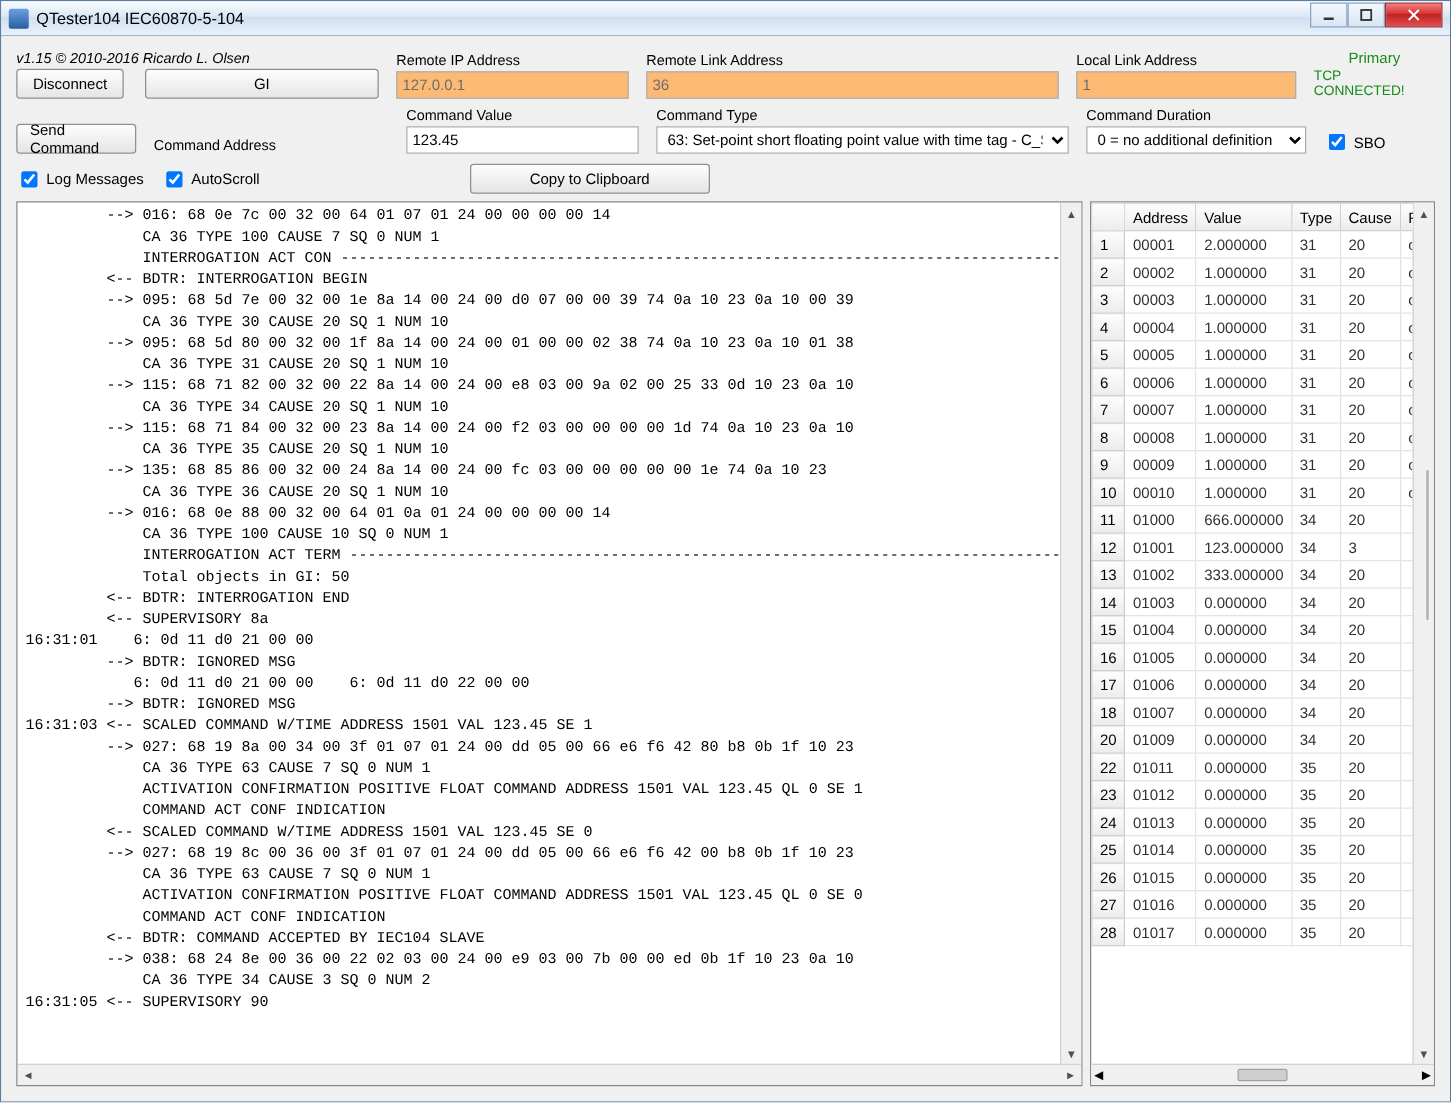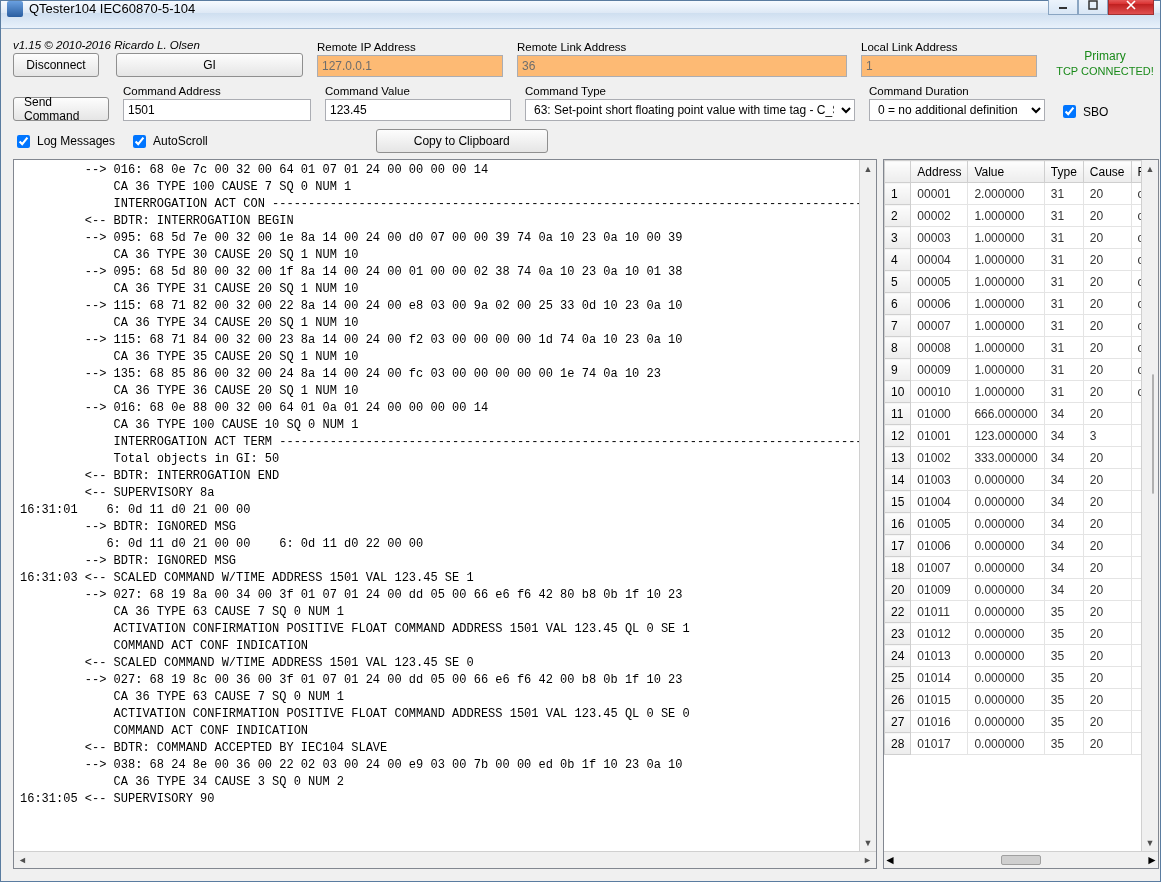--- a/index.html
+++ b/index.html
@@ -19,21 +19,21 @@
     background: #f0f0f0;
     display: flex;
     flex-direction: column;
     position: relative;
   }
   .titlebar {
     height: 28px;
     background: linear-gradient(#f7fbff, #dde8f5 45%, #cfdff0 46%, #e8f1fb);
     border-bottom: 1px solid #9fb6cf;
     display: flex;
-    align-items: flex-start;
+    align-items: center;
     padding: 0 6px;
   }
   .titlebar .icon {
     width: 16px; height: 16px;
     background: linear-gradient(#6aa0e0,#2a5ea0);
     border-radius: 2px;
     margin-right: 6px;
   }
   .titlebar .title { flex: 1; font-size: 13px; color: #000; }
   .winbtns { display: flex; gap: 0; margin-top:-6px; }
@@ -46,21 +46,21 @@
   }
   .winbtn.min { border-top-left-radius: 0; }
   .winbtn.close {
     background: linear-gradient(#f08080,#d93030 45%,#c02020 46%,#e05050);
     color:#fff; width:46px;
     border-color:#a03030;
   }
   .winbtn svg { width:10px; height:10px; }
   .content {
     flex: 1;
-    padding: 10px 1px 12px 12px;
+    padding: 10px 12px 12px 12px;
     display: flex;
     flex-direction: column;
     gap: 6px;
     background: #f0f0f0;
     overflow: hidden;
   }
   .row { display:flex; gap: 14px; align-items:flex-end; }
   .col { display:flex; flex-direction:column; gap:2px; }
   .lbl { color:#000; font-size:11.5px; }
   .italic { font-style: italic; }
@@ -224,21 +224,20 @@
       </div>
     </div>
 
     <div class="row">
       <div class="col" style="width:96px; justify-content:flex-end">
         <span class="lbl">&nbsp;</span>
         <div class="btn">Send Command</div>
       </div>
       <div class="col" style="width:188px">
         <span class="lbl">Command Address</span>
-        <input type="text" value="1501" style="">
       </div>
       <div class="col" style="width:186px">
         <span class="lbl">Command Value</span>
         <input type="text" value="123.45" style="">
       </div>
       <div class="col" style="width:330px">
         <span class="lbl">Command Type</span>
         <select>
           <option>63: Set-point short floating point value with time tag - C_SE_TC_1</option>
         </select>
@@ -261,21 +260,21 @@
     <div class="row" style="align-items:center; margin-top:2px">
       <label class="chk">
         <input type="checkbox" checked="" style="">
         <span>Log Messages</span>
       </label>
       <label class="chk">
         <input type="checkbox" checked="" style="">
         <span>AutoScroll</span>
       </label>
       <div style="width:140px"></div>
-      <div class="btn" style="width:172px">Copy to Clipboard</div>
+      <div class="btn" style="width:192px">Copy to Clipboard</div>
     </div>
 
     <div class="main-split">
 
       <div class="log-pane">
         <div style="flex:1; display:flex; min-height:0">
           <div class="log-body" id="logbody">         --&gt; 016: 68 0e 7c 00 32 00 64 01 07 01 24 00 00 00 00 14
              CA 36 TYPE 100 CAUSE 7 SQ 0 NUM 1
              INTERROGATION ACT CON ------------------------------------------------------------------------------------
          &lt;-- BDTR: INTERROGATION BEGIN

